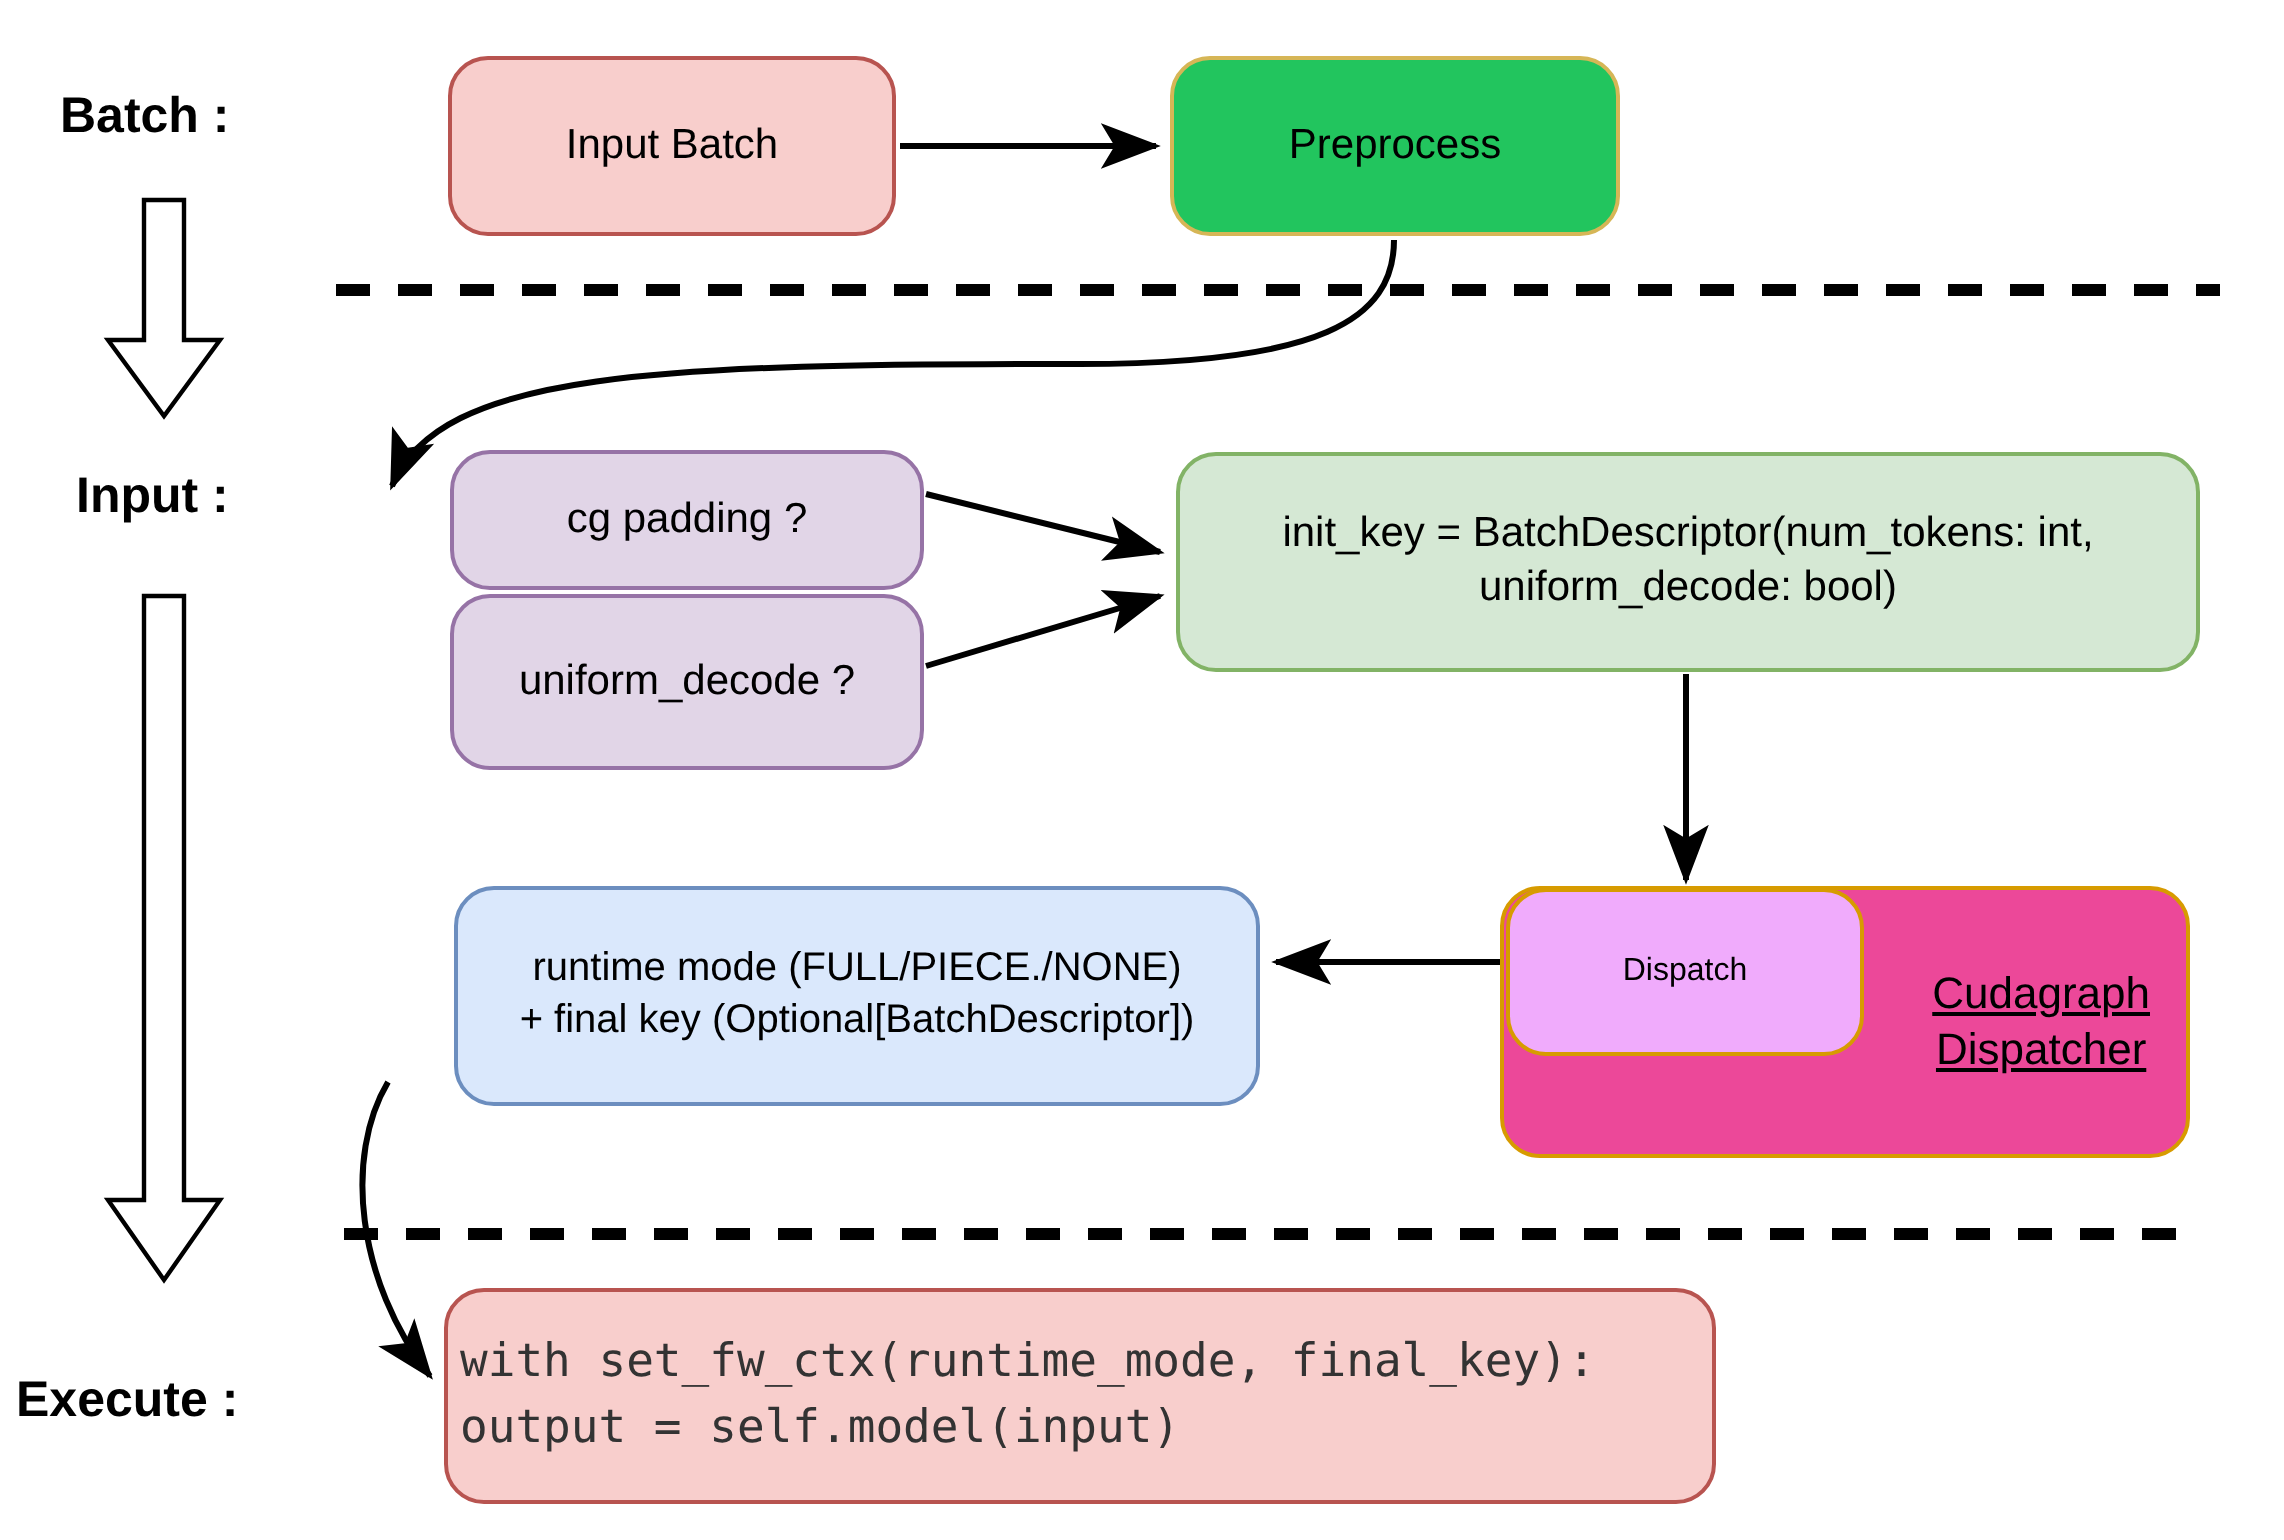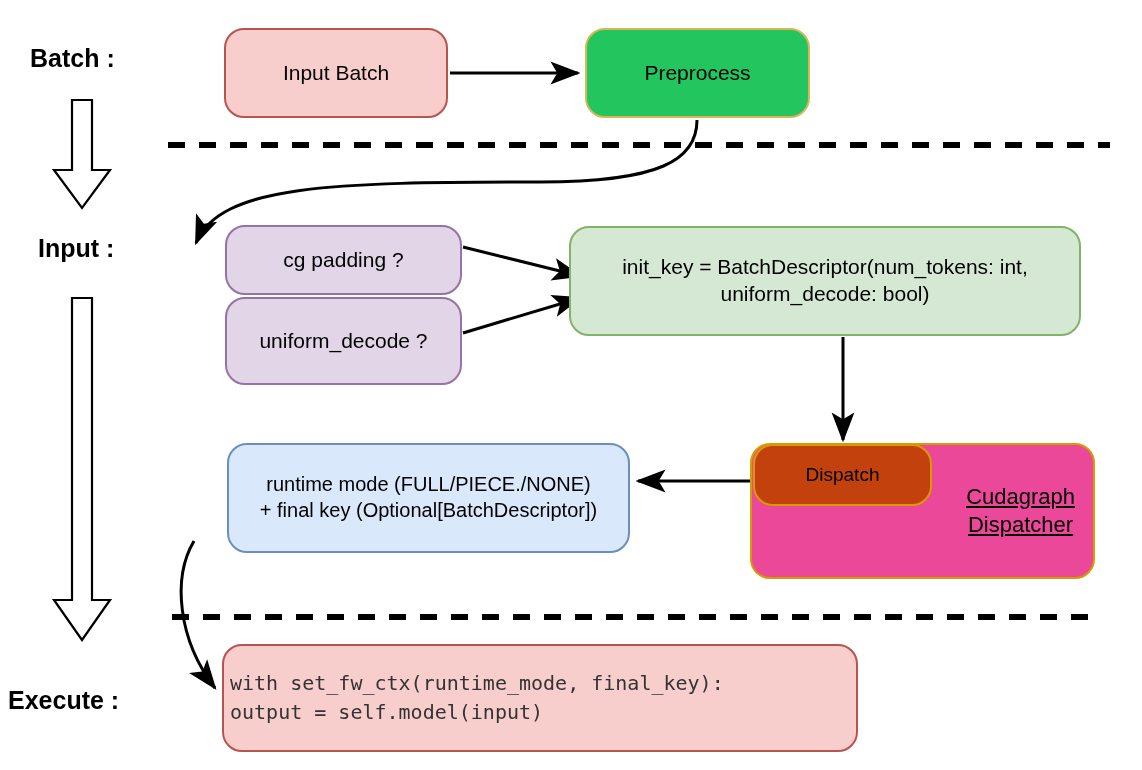--- a/index.html
+++ b/index.html
@@ -69,49 +69,49 @@
     background: #e1d5e7; border-color: #9673a6;
     font-size: 21px;
     margin-top: 14px;
   }
   .n-uniform-decode {
     left: 225px; top: 297px; width: 237px; height: 88px;
     background: #e1d5e7; border-color: #9673a6;
     font-size: 21px;
   }
   .n-init-key {
-    left: 569px; top: 226px; width: 512px; height: 110px;
+    left: 588px; top: 226px; width: 512px; height: 110px;
     background: #d5e8d4; border-color: #82b366;
     font-size: 21px;
     padding: 0 10px;
   }
   .n-cudagraph-dispatcher {
     left: 750px; top: 443px; width: 345px; height: 136px;
     background: #ec4899; border-color: #d79b00;
     font-size: 22px;
     align-items: center;
     justify-content: flex-end;
     padding-right: 18px;
     text-decoration: underline;
   }
   .n-dispatch {
-    left: 753px; top: 444px; width: 179px; height: 62px;
-    background: #c2410c; border-color: #d79b00;
-    font-size: 19px;
+    left: 753px; top: 444px; width: 179px; height: 84px;
+    background: #f0abfc; border-color: #d79b00;
+    font-size: 16px;
   }
   .n-runtime-mode {
     left: 227px; top: 443px; width: 403px; height: 110px;
     background: #dae8fc; border-color: #6c8ebf;
     font-size: 20px;
   }
   .n-execute-code {
     left: 222px; top: 644px; width: 636px; height: 108px;
     background: #f8cecc; border-color: #b85450;
     font-family: "DejaVu Sans Mono", "Liberation Mono", monospace;
-    font-size: 20px;
+    font-size: 23px;
     justify-content: flex-start;
     align-items: center;
     padding-left: 6px;
     color: #333333;
     line-height: 1.45;
   }
   .n-execute-code .node-text { text-align: left; }
   .lbl-input { left: 30px; top: 44px; }
   .lbl-plan { left: 38px; top: 234px; }
   .lbl-execute { left: 8px; top: 686px; text-align: center; }

